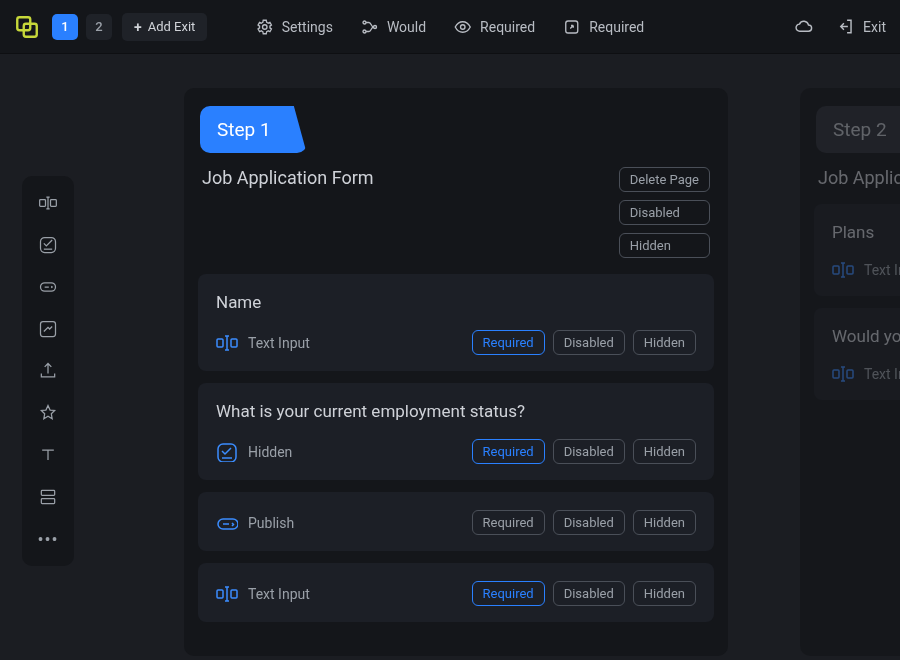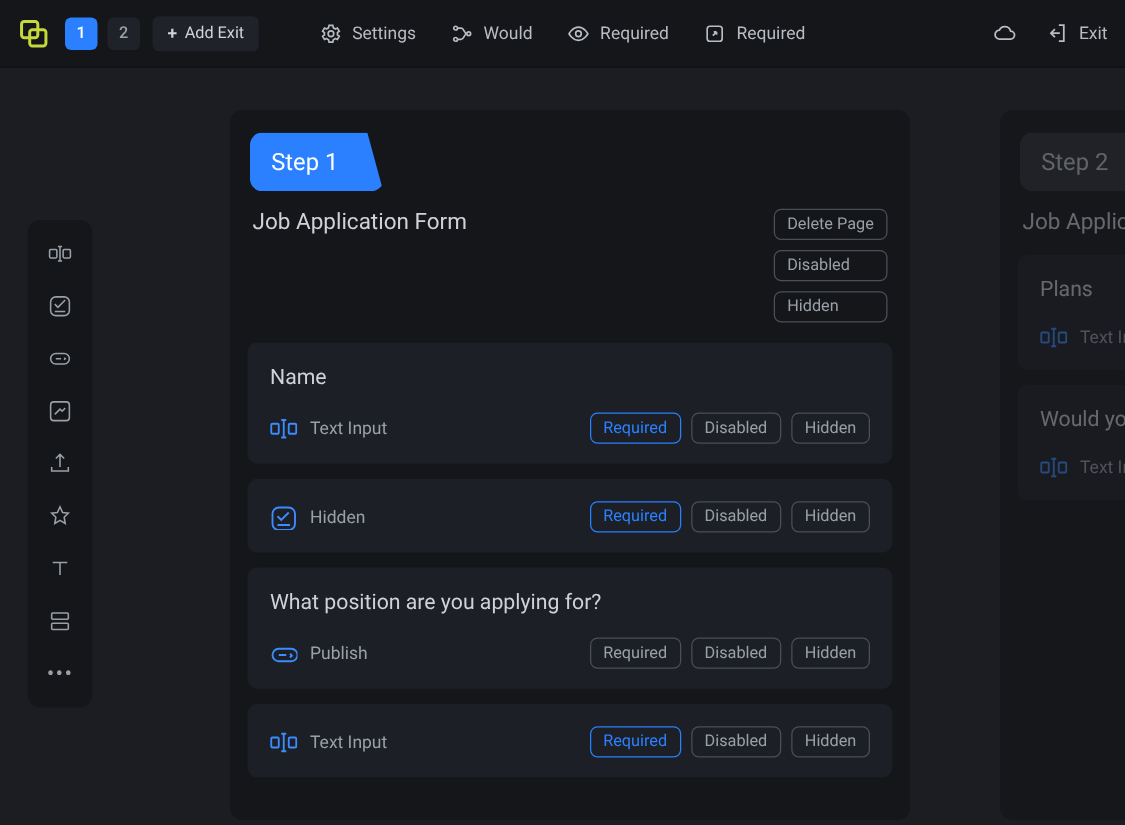--- a/index.html
+++ b/index.html
@@ -286,38 +286,38 @@
         <span>Text Input</span>
       </div>
       <div class="field-chips">
         <div class="chip active">Required</div>
         <div class="chip">Disabled</div>
         <div class="chip">Hidden</div>
       </div>
     </div>
   </div>
   <div class="field">
+    <div class="field-label">What is your current employment status?</div>
     <div class="field-row">
       <div class="field-type">
         <span class="ft-icon">
                 <svg viewBox="0 0 22 20">
                   <use href="#ico-choice"></use>
                 </svg>
               </span>
         <span>Hidden</span>
       </div>
       <div class="field-chips">
         <div class="chip active">Required</div>
         <div class="chip">Disabled</div>
         <div class="chip">Hidden</div>
       </div>
     </div>
   </div>
   <div class="field">
-    <div class="field-label">What position are you applying for?</div>
     <div class="field-row">
       <div class="field-type">
         <span class="ft-icon">
                 <svg viewBox="0 0 22 20">
                   <use href="#ico-dropdown"></use>
                 </svg>
               </span>
         <span>Publish</span>
       </div>
       <div class="field-chips">

